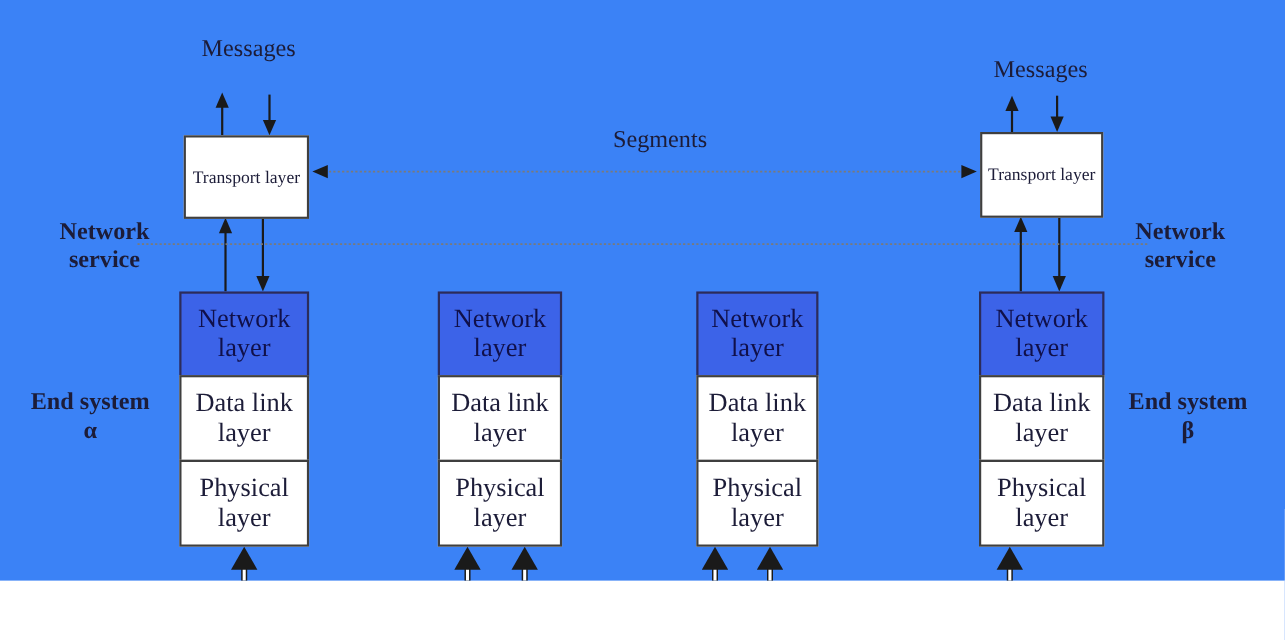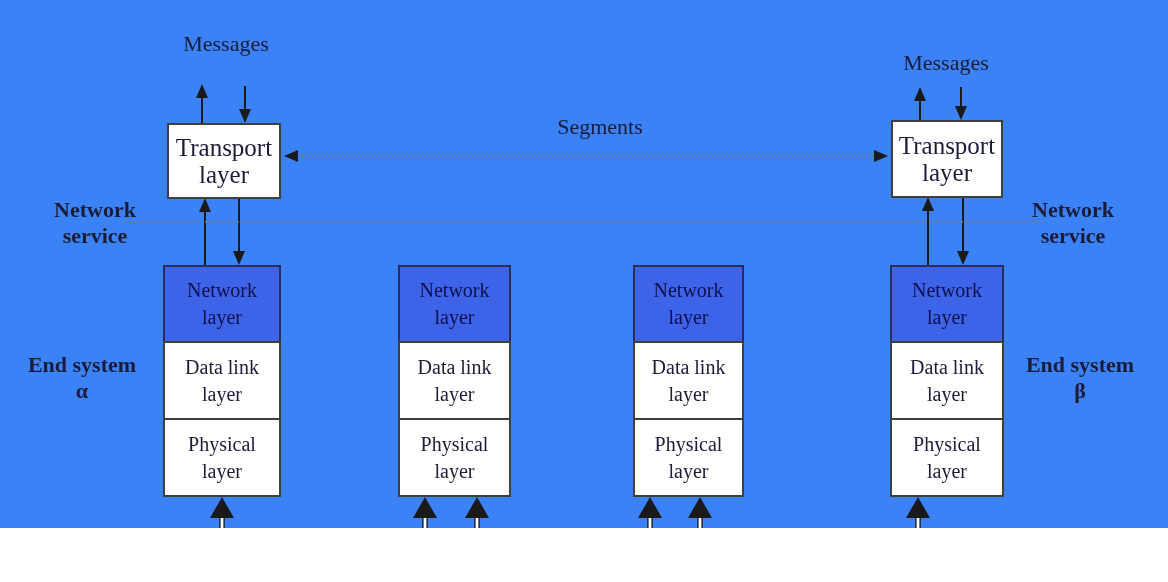--- a/index.html
+++ b/index.html
@@ -7,27 +7,27 @@
     position:relative;width:1168px;height:528px;background:#3b82f6;overflow:hidden;
     font-family:"Liberation Serif","DejaVu Serif",serif;color:#1c1c38;padding-left:32px;
   }
   .connectors{position:absolute;left:0;top:0;width:1168px;height:582px;}
   .lbl{position:absolute;text-align:center;font-size:22px;line-height:26px;color:#1c1c38;white-space:nowrap;}
   .lbl.two{white-space:normal;}
   .lbl.two span{display:block;font-weight:bold;}
   .box{
     position:absolute;background:#ffffff;border:2px solid #3f3f3f;box-sizing:border-box;
     display:flex;align-items:center;justify-content:center;text-align:center;
-    font-size:25px;line-height:27px;padding:2px 4px;
+    font-size:16px;line-height:27px;padding:2px 4px;
   }
   .stack{position:absolute;}
   .layer{
     position:relative;background:#ffffff;border:2px solid #3f3f3f;box-sizing:border-box;
     display:flex;align-items:center;justify-content:center;text-align:center;
-    font-size:20px;line-height:27px;height:79px;margin-top:-2px;padding:2px 4px;
+    font-size:24px;line-height:27px;height:79px;margin-top:-2px;padding:2px 4px;
   }
   .layer:first-child{margin-top:0;height:78px;}
   .layer.network{background:var(--blue,#3c63e8);color:#10104a;border-color:#2c2c5a;}
 </style>
 </head>
 <body>
 
 <div class="canvas">
 
   <svg class="connectors" viewBox="0 0 1168 582" xmlns="http://www.w3.org/2000/svg">

